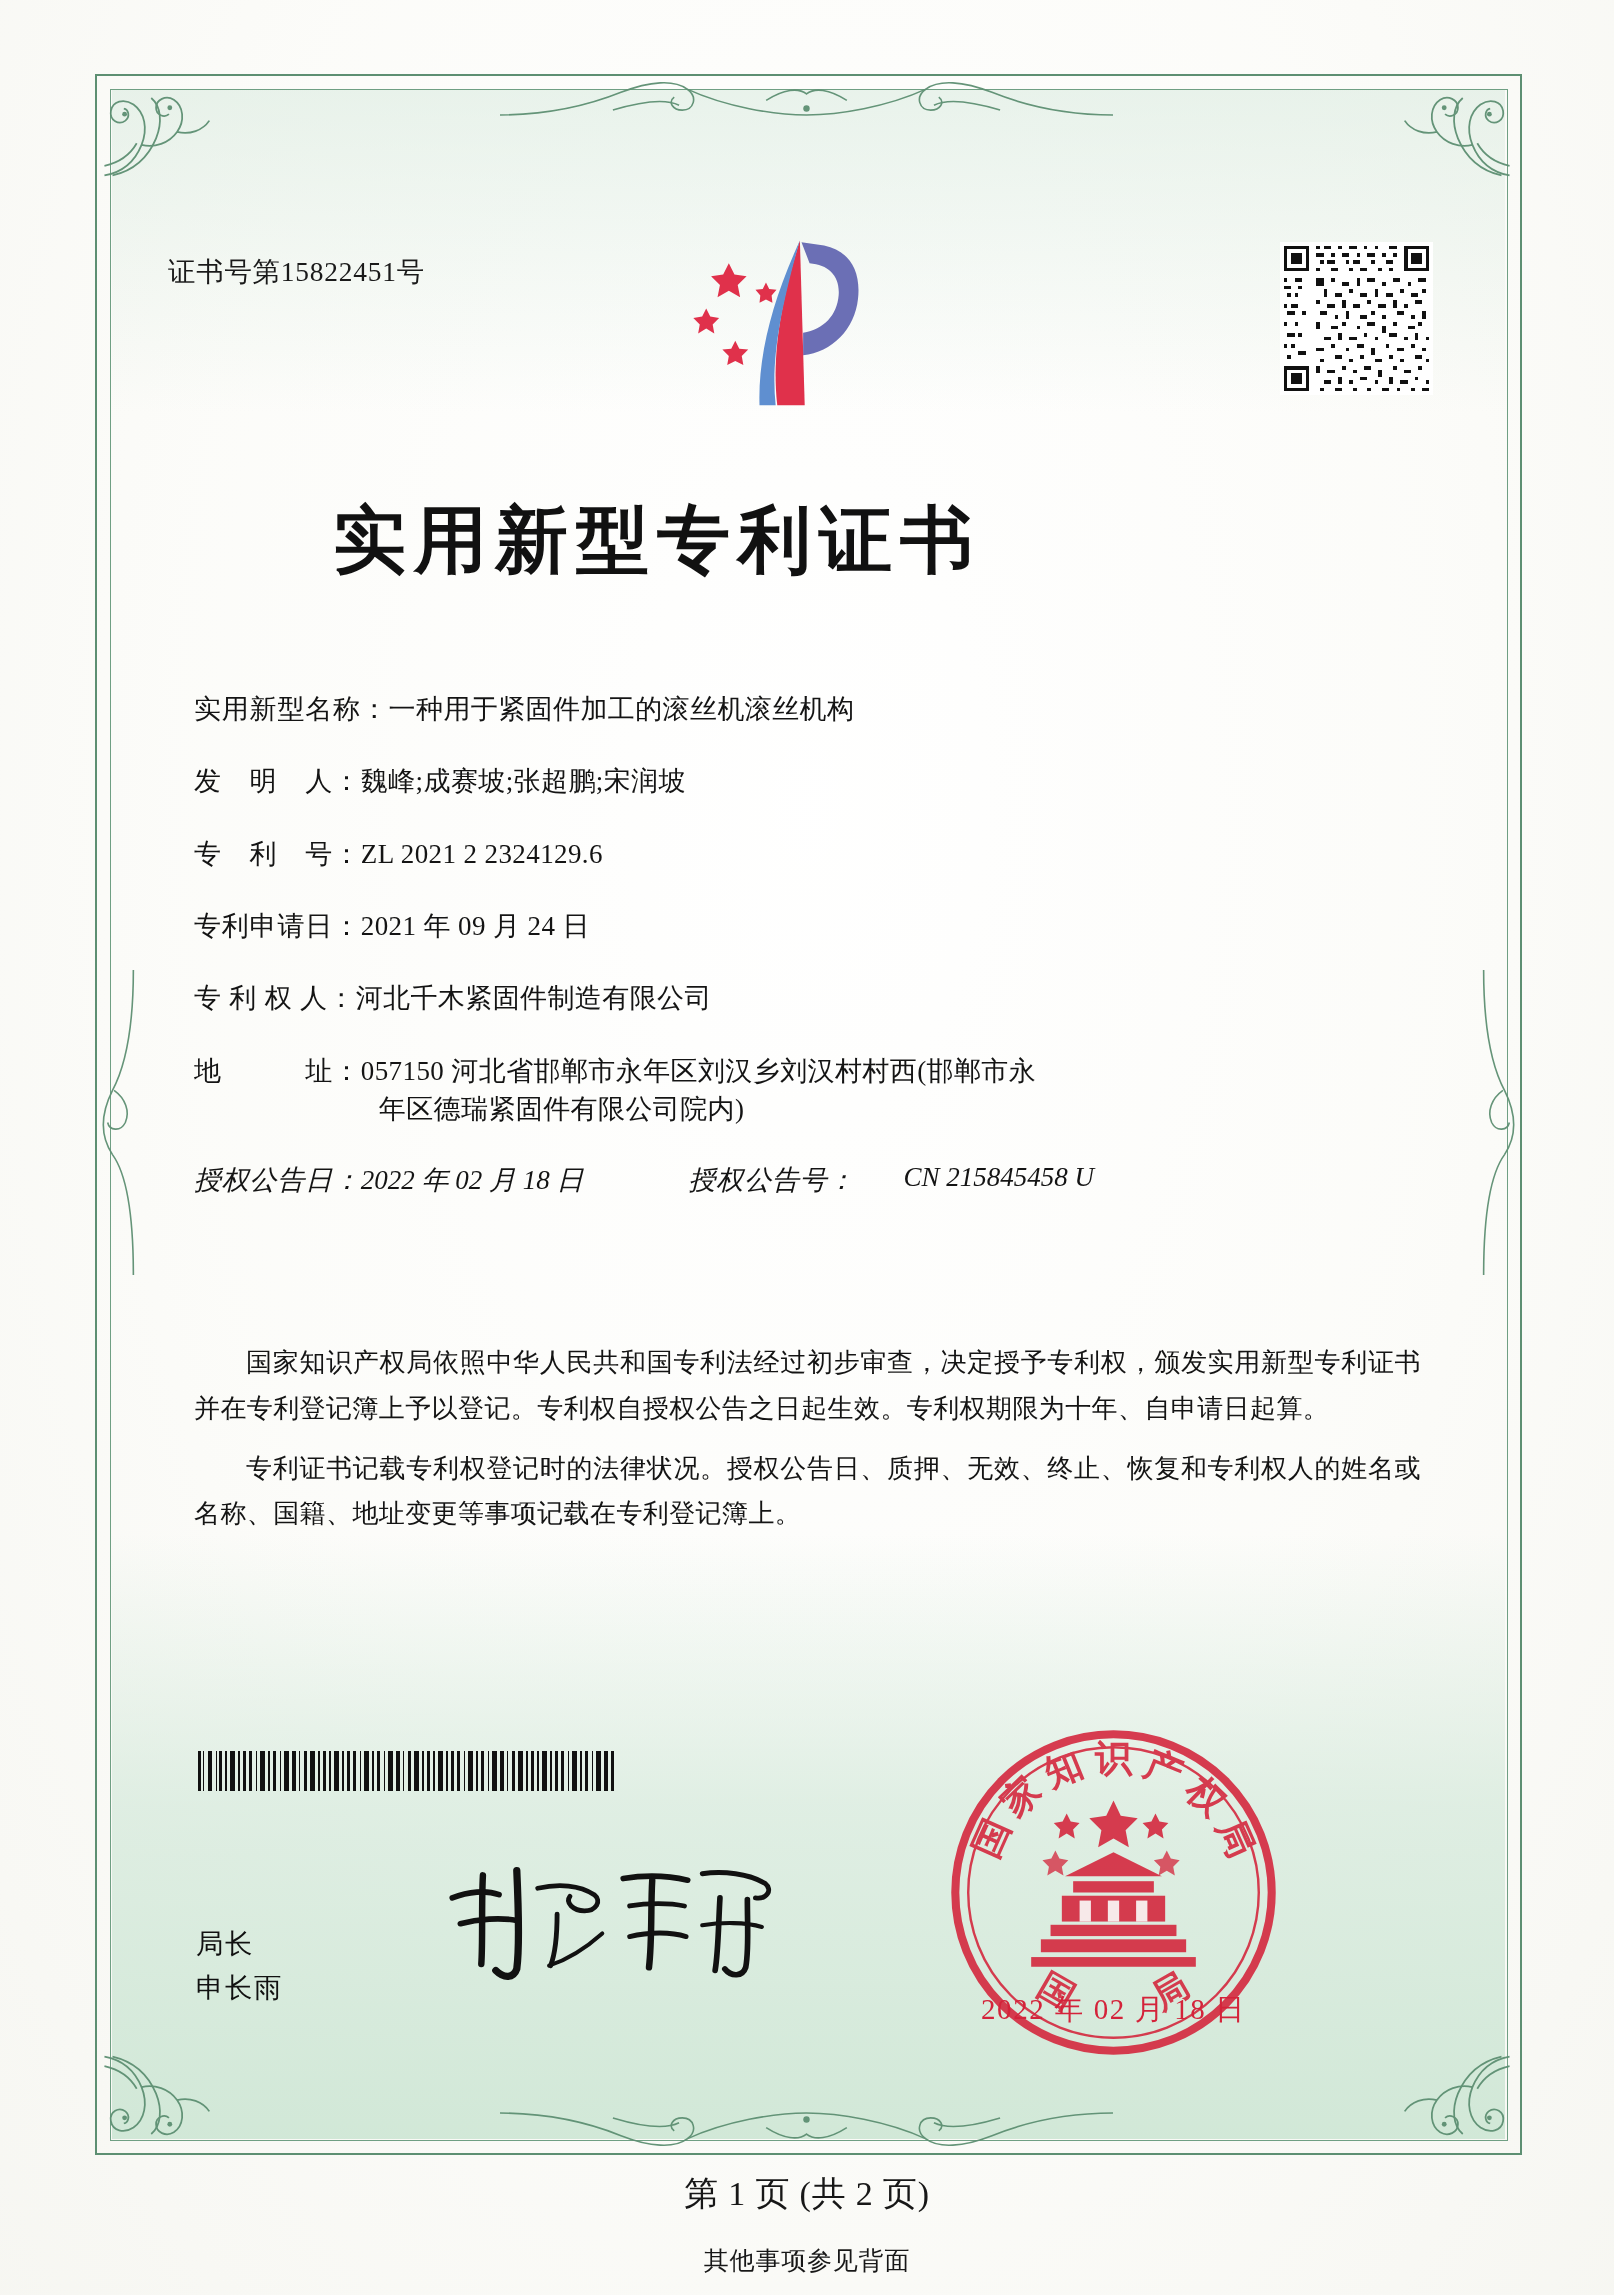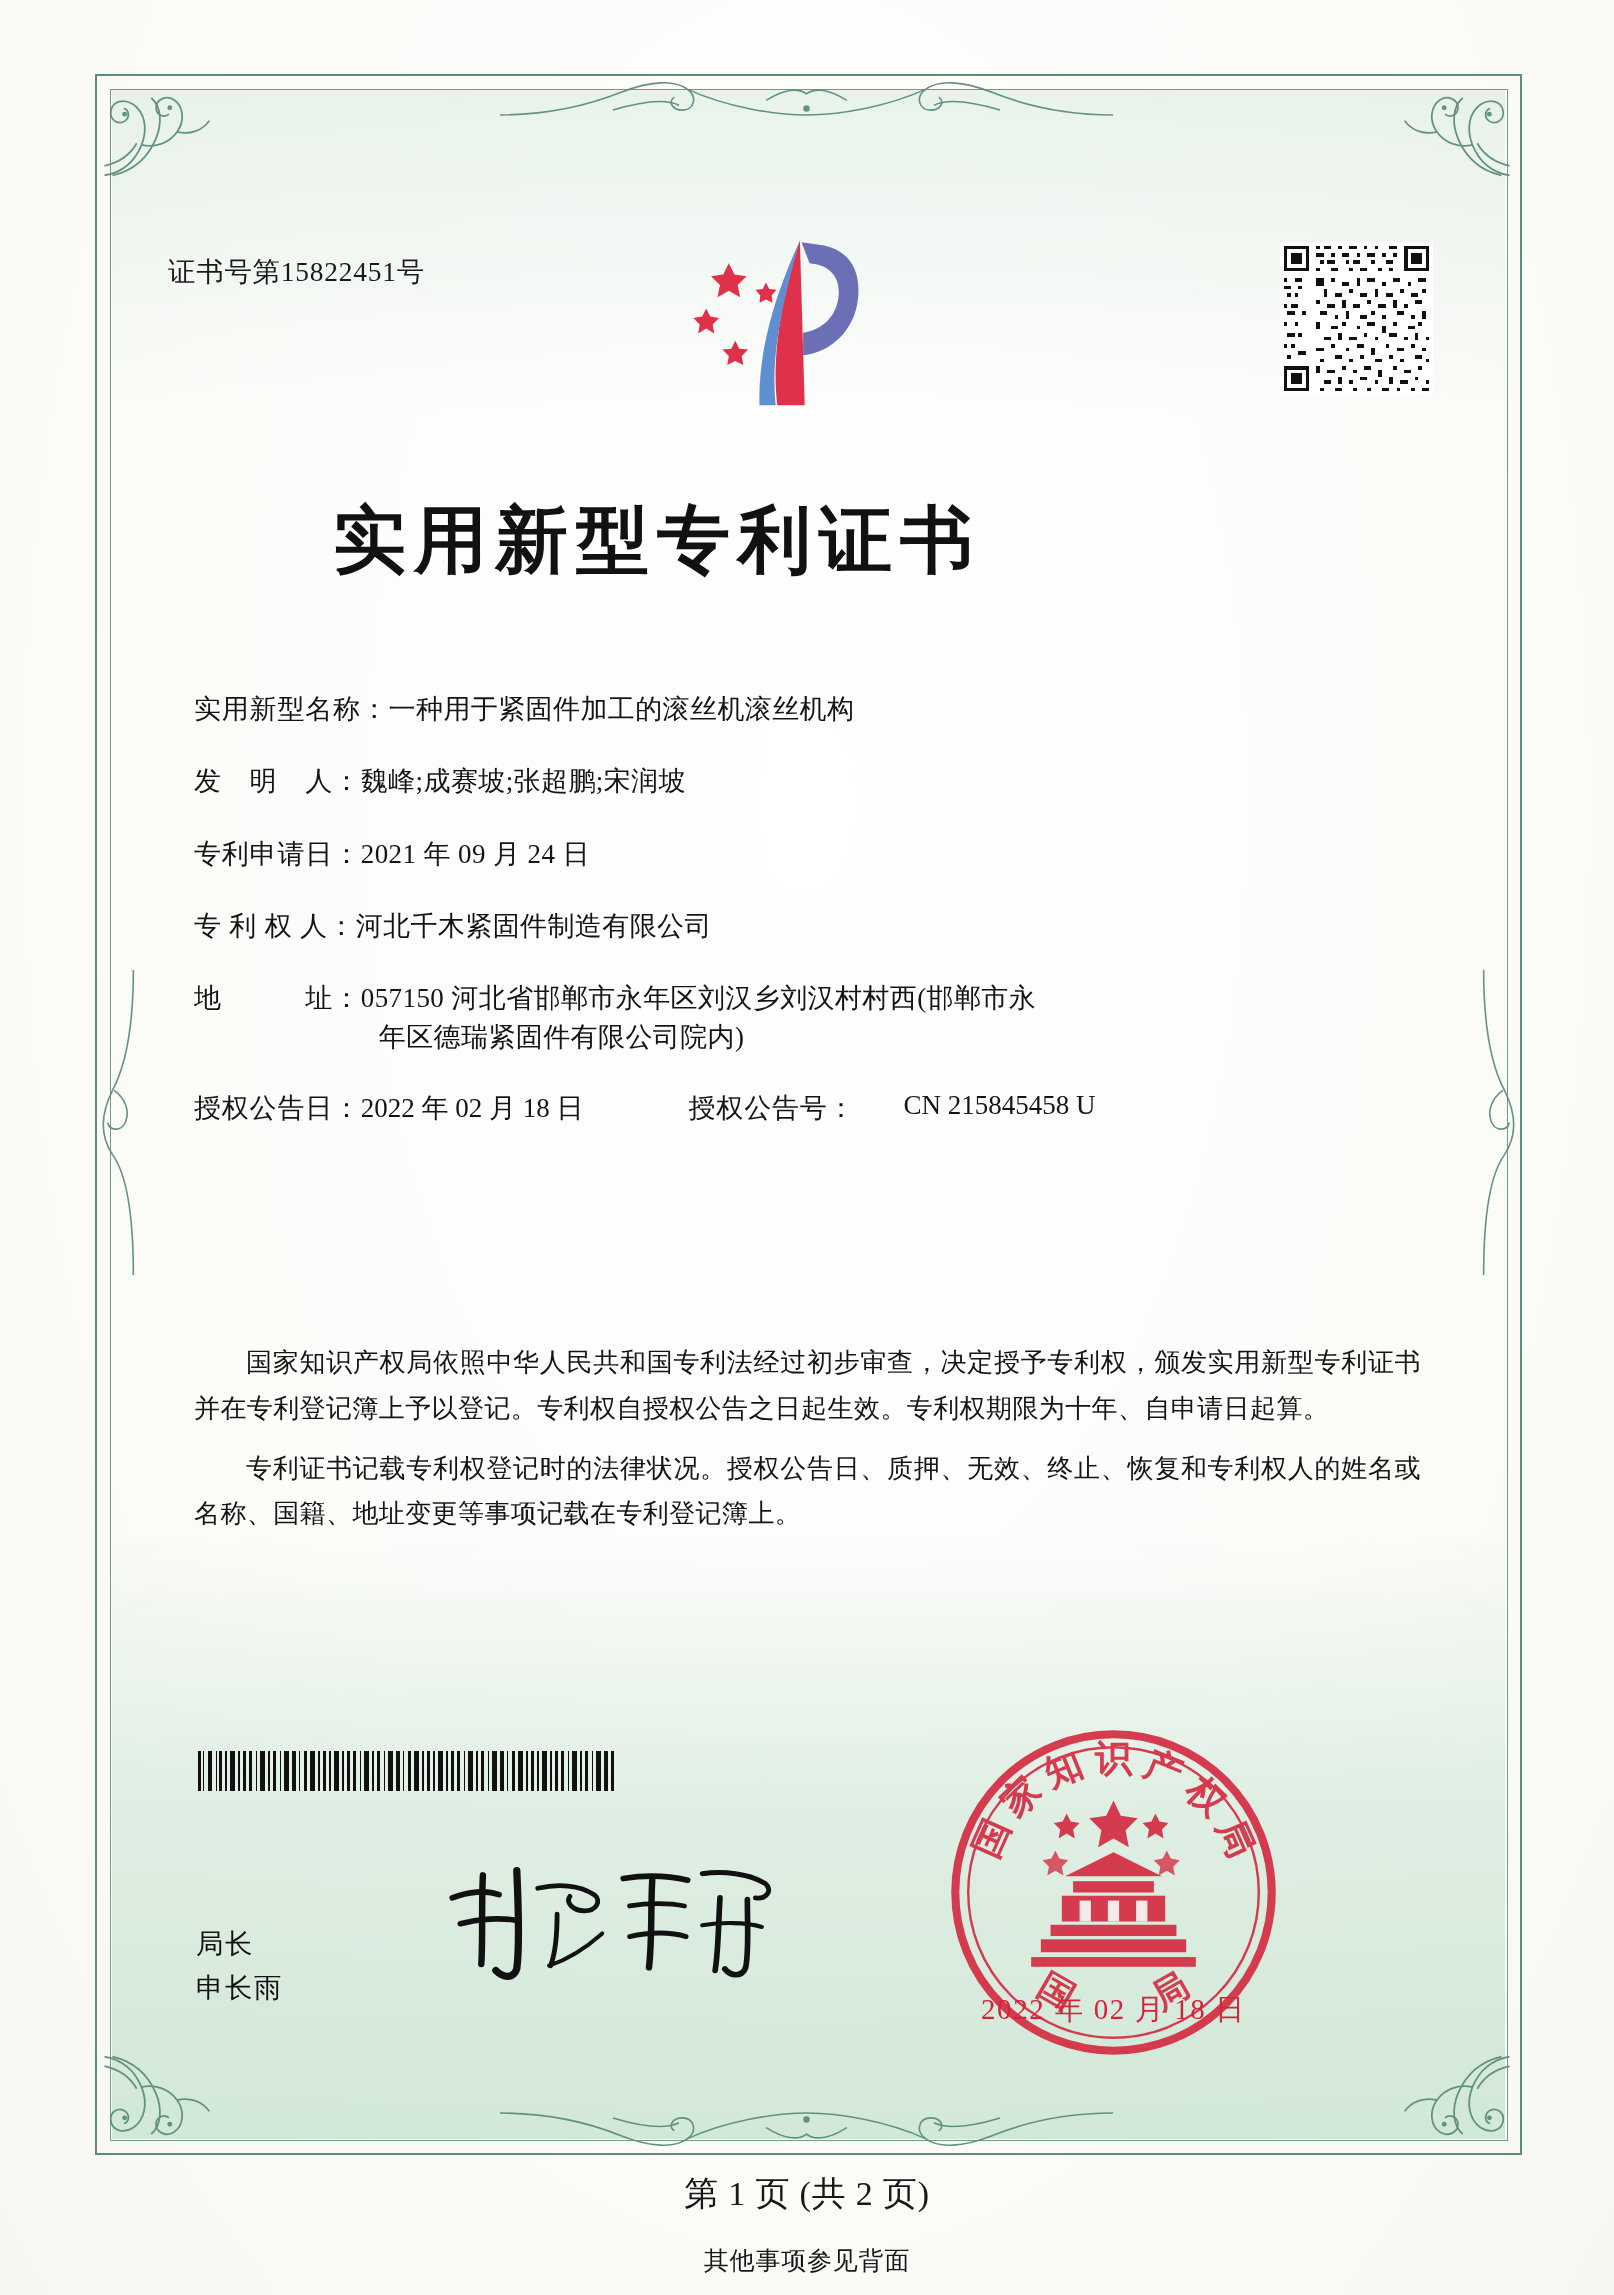--- a/index.html
+++ b/index.html
@@ -166,21 +166,21 @@
     letter-spacing: 0.4px;
   }
   .field-value .line2 { display: block; padding-left: 18px; }
 
   .two-col {
     display: flex;
     align-items: flex-start;
     margin-bottom: 24px;
     font-size: 27px;
   }
-  .two-col .seg { display: flex; }
+  .two-col .seg { display: flex; font-style: italic; }
   .two-col .seg.second { margin-left: 105px; gap: 48px; }
 
   
   .paras {
     position: absolute;
     left: 194px;
     top: 1340px;
     width: 1227px;
     font-size: 26px;
     line-height: 1.75;
@@ -542,20 +542,24 @@
   <div class="title">实用新型专利证书</div>
 
   <div class="fields">
     <div class="field-row">
       <span class="field-label">实用新型名称：</span>
       <span class="field-value">一种用于紧固件加工的滚丝机滚丝机构</span>
     </div>
     <div class="field-row">
       <span class="field-label">发　明　人：</span>
       <span class="field-value">魏峰;成赛坡;张超鹏;宋润坡</span>
+    </div>
+    <div class="field-row">
+      <span class="field-label">专　利　号：</span>
+      <span class="field-value">ZL 2021 2 2324129.6</span>
     </div>
     <div class="field-row">
       <span class="field-label">专利申请日：</span>
       <span class="field-value">2021 年 09 月 24 日</span>
     </div>
     <div class="field-row">
       <span class="field-label">专 利 权 人：</span>
       <span class="field-value">河北千木紧固件制造有限公司</span>
     </div>
     <div class="field-row">

